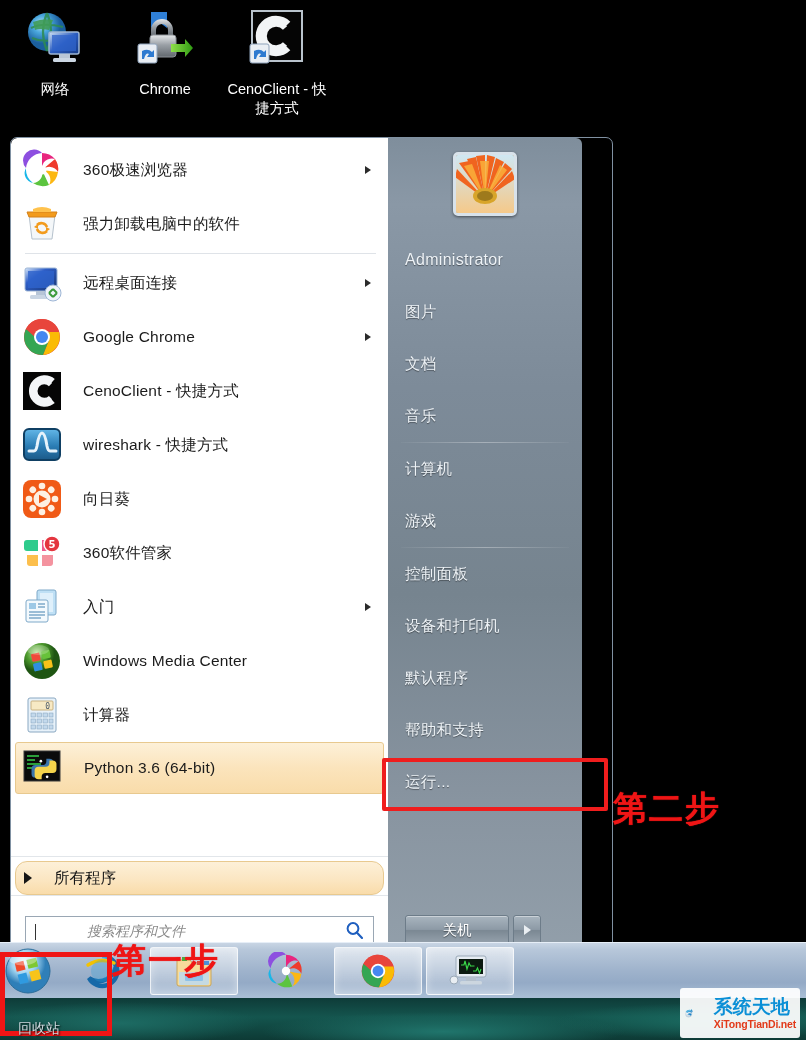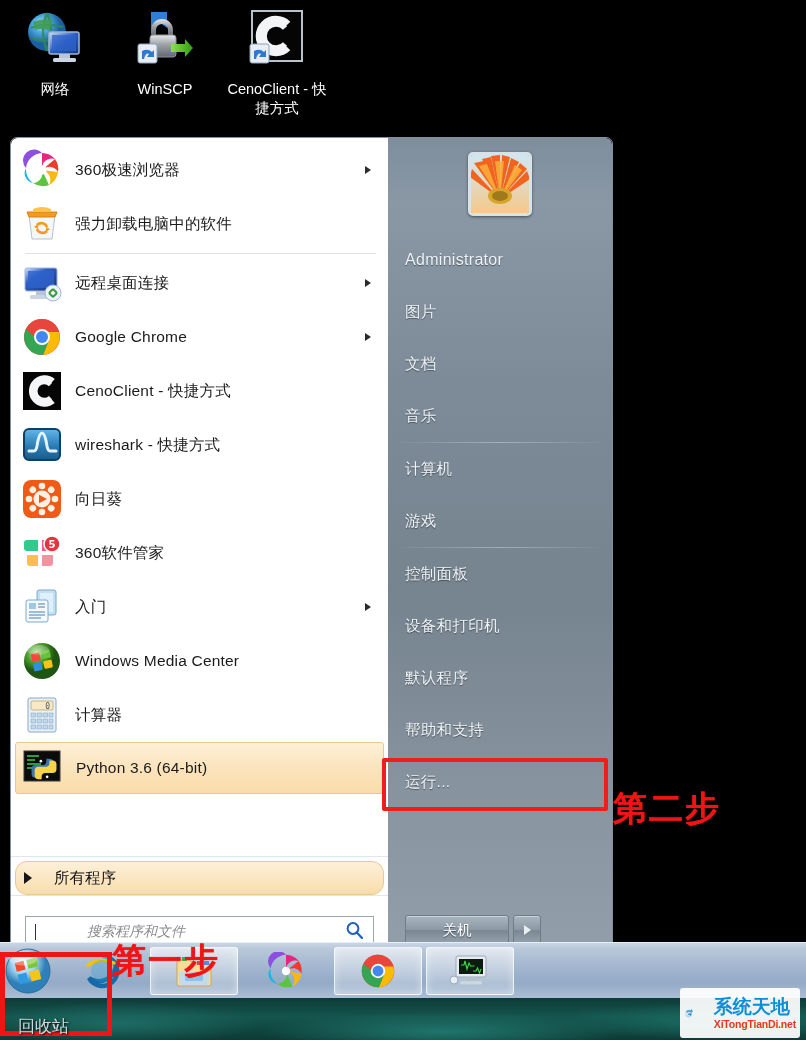--- a/index.html
+++ b/index.html
@@ -69,20 +69,21 @@
     position: relative;
     flex: 0 0 718px;
     padding-top: 5px;
   }
   .prog-item {
     position: relative;
     height: 54px;
     display: flex; align-items: center;
     padding-left: 10px;
     cursor: default;
+    gap: 8px;
   }
   .prog-item .ico {
     width: 42px; height: 42px;
     flex: 0 0 42px;
     position: relative;
     margin-right: 12px;
   }
   .prog-item .lbl {
     font-size: 15.5px;
     color: #1b1b1b;
@@ -152,21 +153,21 @@
     font-size: 14px; color: #8a8a8a; font-style: italic;
     font-family: "Liberation Serif", "DejaVu Serif", serif;
   }
   #search-icon-btn {
     position: absolute; right: 9px; top: 50%; transform: translateY(-50%);
   }
 
   
   #right-pane {
     position: relative;
-    width: 224px;
+    width: 194px;
     background: linear-gradient(180deg,
         #7f8e9c 0%, #8a98a6 8%, #7d8b99 30%,
         #76848f 55%, #8894a0 80%, #93a0ab 100%);
     border-top-right-radius: 6px;
     display: flex; flex-direction: column;
   }
   #avatar {
     width: 64px; height: 64px;
     margin: 14px auto 0 auto;
     border-radius: 5px;
@@ -289,21 +290,21 @@
   #wm-main {
     font-size: 19px; font-weight: bold; color: #0a8fd6;
     letter-spacing: 0px; display: block;
   }
   #wm-sub {
     font-size: 10.5px; font-weight: bold; color: #e23a1a;
     display: block; margin-top: 3px; letter-spacing: -.2px;
   }
   #desktop-caption {
     position: absolute; left: 18px; bottom: 2px;
-    color: #cfd8de; font-size: 17px;
+    color: #cfd8de; font-size: 14px;
     text-shadow: 1px 1px 2px #000;
   }
 </style>
 </head>
 <body>
 
 <div id="screen">
 
   <div id="desktop">
     <div id="wallpaper-strip"></div>
@@ -351,21 +352,21 @@
             </linearGradient>
           </defs>
           <path d="M18 4 L34 4 L34 20 L26 14 L18 20 Z" fill="#2f7fd6"></path>
           <path d="M18 22 a11 11 0 0 1 22 0 v6 h-5 v-6 a6 6 0 0 0 -12 0 v6 h-5 z" fill="url(#lockG)"></path>
           <rect x="17" y="27" width="26" height="22" rx="3" fill="url(#lockG)" stroke="#8d9298"></rect>
           <path d="M38 36 L52 36 L52 31 L60 40 L52 49 L52 44 L38 44 Z" fill="url(#grnA)"></path>
           <rect x="5" y="36" width="19" height="19" rx="2" fill="#e9eef4" stroke="#8fa3bb"></rect>
           <path d="M9 51 L9 43 Q15 40 19 44 L21 42 L21 49 L14 49 L16 46 Q13 44 11 51 Z" fill="#2e7ad0"></path>
         </svg>
       </span>
-      <span class="cap">WinSCP</span>
+      <span class="cap">Chrome</span>
     </div>
 
     <div class="desk-icon" style="left:222px; top:6px;">
       <span class="glyph">
         <svg width="64" height="64" viewBox="0 0 64 64" style="position:absolute;left:23px;top:2px;">
           <rect x="7" y="3" width="50" height="50" fill="#050505" stroke="#b9c3cc" stroke-width="2"></rect>
           <path d="M43 16 A17 17 0 1 0 43 40" stroke="#f2f4f6" stroke-width="6.5" fill="none"></path>
           <path d="M40 20 A12 12 0 1 0 40 36" stroke="#f2f4f6" stroke-width="5.5" fill="none"></path>
           <rect x="29" y="25" width="16" height="5" fill="#050505"></rect>
           <rect x="5" y="36" width="19" height="19" rx="2" fill="#e9eef4" stroke="#8fa3bb"></rect>

